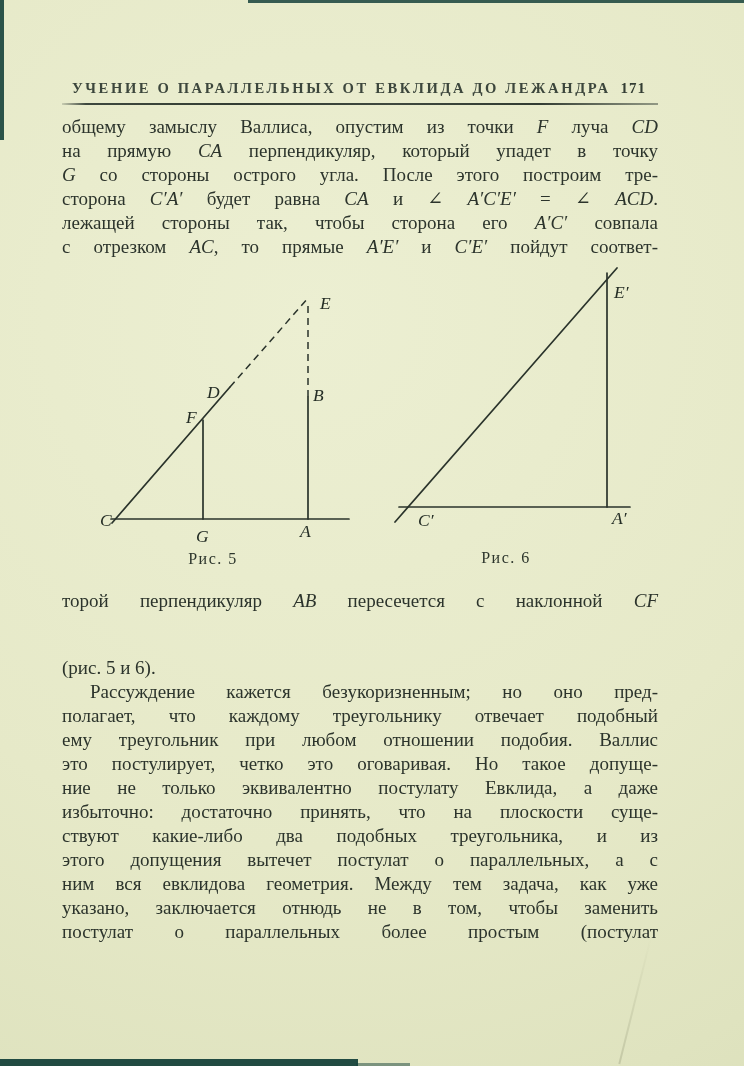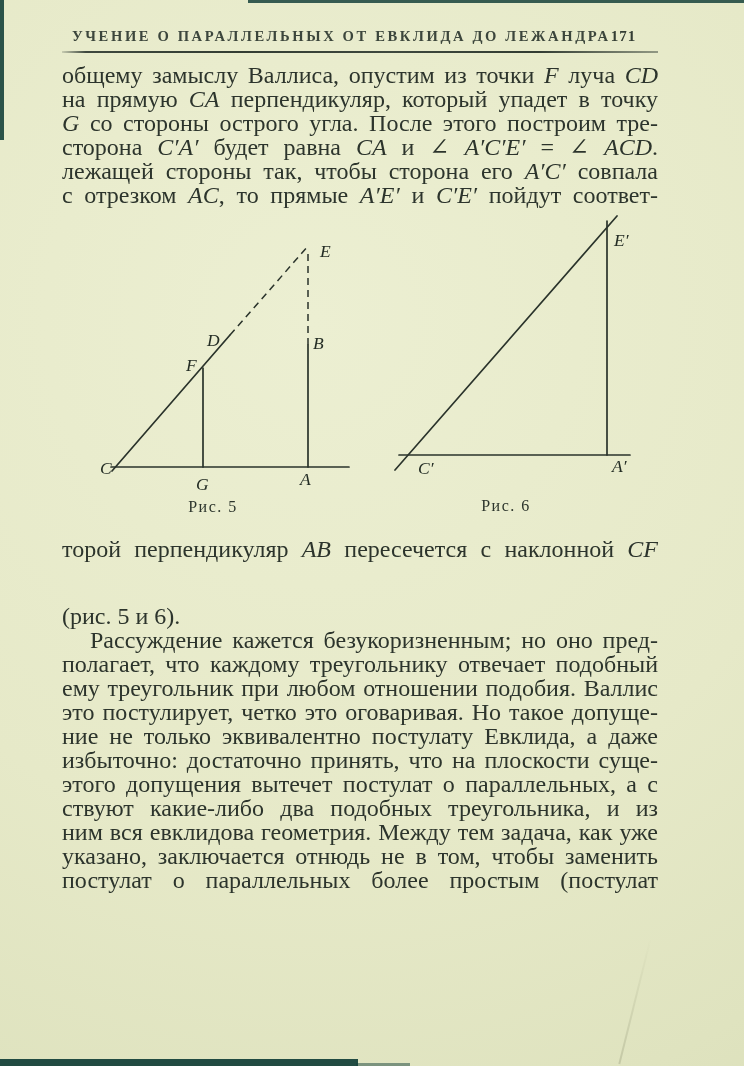--- a/index.html
+++ b/index.html
@@ -16,27 +16,27 @@
   
   .edge{position:absolute;background:#16423b;}
   .edge-top{top:0;left:248px;right:0;height:3px;opacity:.85;}
   .edge-left{top:0;left:0;width:4px;height:140px;opacity:.9;}
   .edge-bottom{bottom:0;left:0;width:358px;height:7px;opacity:.95;}
   .edge-bottom2{bottom:0;left:356px;width:54px;height:3px;opacity:.5;}
   .crease{position:absolute;right:108px;bottom:0;width:2px;height:130px;
     background:linear-gradient(to top,rgba(190,194,160,.8),rgba(190,194,160,0));
     transform:rotate(14deg);}
   
-  .hdr{margin:0 78px 0 62px;padding-top:28px;display:flex;align-items:baseline;justify-content:flex-start;}
+  .hdr{margin:0 98px 0 62px;padding-top:80px;display:flex;align-items:baseline;justify-content:space-between;}
   .hdr-title{font-size:14.6px;font-weight:bold;letter-spacing:2.6px;color:#3c463c;padding-left:10px;white-space:nowrap;}
   .hdr-num{font-size:15px;font-weight:bold;color:#333d33;letter-spacing:1px;}
   .hdr-rule{margin:6px 86px 0 62px;height:2px;background:
      linear-gradient(90deg,#46504633 0,#3e483e 4%,#333d33 30%,#3e483e 55%,#323c32 80%,#46504688 100%);}
   
-  .tcol{margin:0 86px 0 62px;font-size:24px;line-height:24px;}
+  .tcol{margin:0 86px 0 62px;font-size:19px;line-height:24px;}
   .p1{margin-top:10px;}
   .p2{margin-top:8px;}
   .line{text-align:justify;text-align-last:justify;white-space:normal;}
   .line.short{text-align-last:left;margin-top:43px;}
   .line.indent{text-indent:28px;}
   .m{font-style:italic;font-family:"Liberation Serif","DejaVu Serif",serif;}
   
   svg.figs{display:block;margin-top:4px;}
   .figline{stroke:#2a332b;stroke-width:1.7;fill:none;stroke-linecap:round;}
   .figdash{stroke:#2a332b;stroke-width:1.5;fill:none;stroke-dasharray:7 5;stroke-linecap:butt;}
@@ -97,22 +97,22 @@
       <div class="line"><span>торой перпендикуляр </span><span class="m">AB</span><span> пересечется с наклонной </span><span class="m">CF</span></div>
       <div class="line short"><span>(рис. 5 и 6).</span></div>
     </div>
   <div class="tcol">
       <div class="line indent"><span>Рассуждение кажется безукоризненным; но оно пред-</span></div>
       <div class="line"><span>полагает, что каждому треугольнику отвечает подобный</span></div>
       <div class="line"><span>ему треугольник при любом отношении подобия. Валлис</span></div>
       <div class="line"><span>это постулирует, четко это оговаривая. Но такое допуще-</span></div>
       <div class="line"><span>ние не только эквивалентно постулату Евклида, а даже</span></div>
       <div class="line"><span>избыточно: достаточно принять, что на плоскости суще-</span></div>
+      <div class="line"><span>ствуют какие-либо два подобных треугольника, и из</span></div>
       <div class="line"><span>этого допущения вытечет постулат о параллельных, а с</span></div>
-      <div class="line"><span>ствуют какие-либо два подобных треугольника, и из</span></div>
       <div class="line"><span>ним вся евклидова геометрия. Между тем задача, как уже</span></div>
       <div class="line"><span>указано, заключается отнюдь не в том, чтобы заменить</span></div>
       <div class="line"><span>постулат о параллельных более простым (постулат</span></div>
     </div>
 
   <div class="edge edge-top"></div>
   <div class="edge edge-left"></div>
   <div class="edge edge-bottom"></div>
   <div class="edge edge-bottom2"></div>
   <div class="crease"></div>

